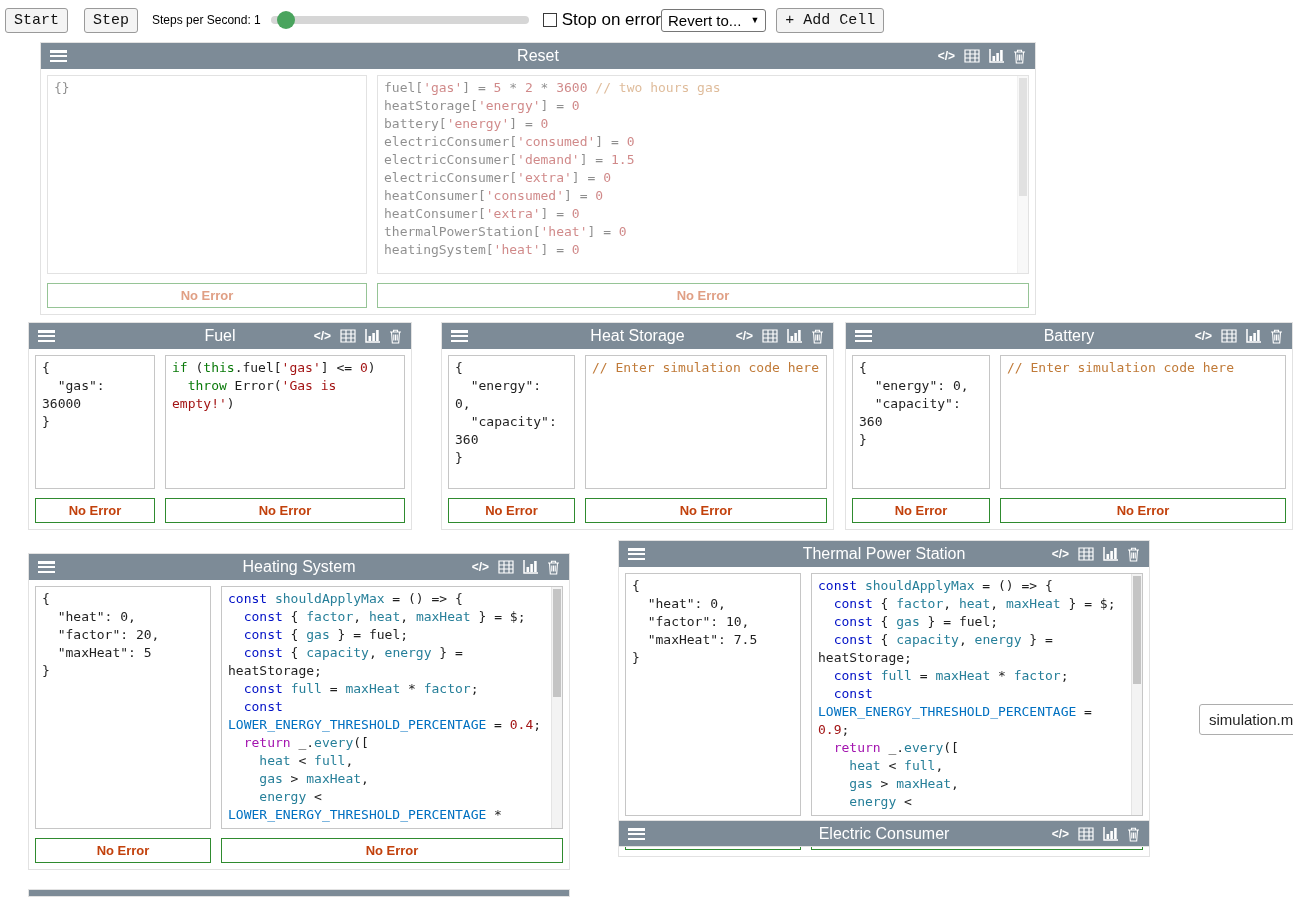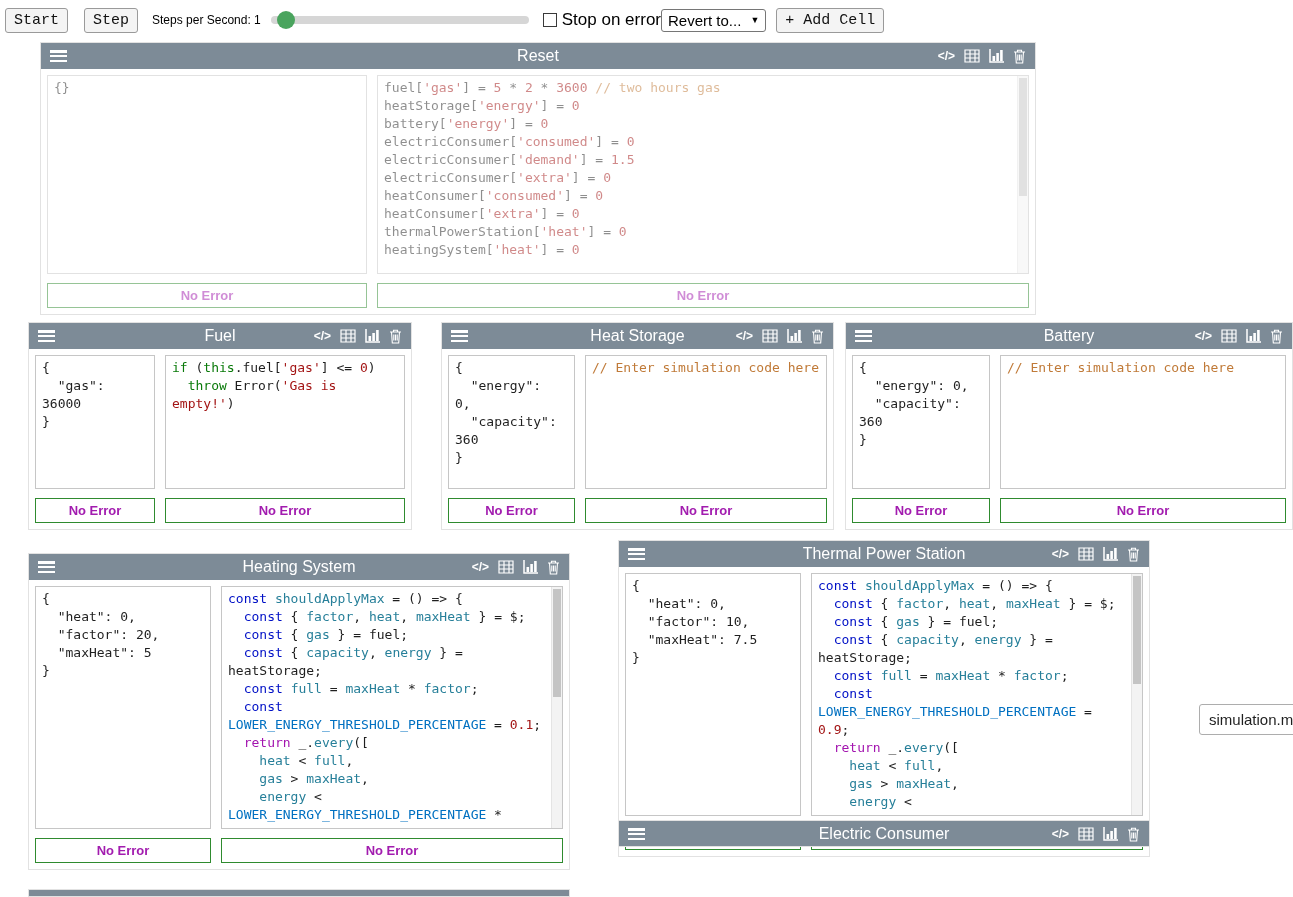--- a/index.html
+++ b/index.html
@@ -25,21 +25,21 @@
 .hicon{display:inline-flex;align-items:center;cursor:pointer}
 .hicon-code{color:#fff;font-weight:bold;font-size:12px;cursor:pointer;font-family:"Liberation Sans",sans-serif}
 .cell-grid{display:grid;grid-template-columns:var(--left) 1fr;grid-template-rows:1fr 25px;gap:9px 10px;padding:6px;height:calc(100% - 26px)}
 .faded{opacity:.5}
 .panel{border:1px solid #c6c6c6;background:#fff;font:13px/18px "DejaVu Sans Mono",monospace;padding:3px 6px;overflow:hidden;position:relative;color:#1f1f1f}
 .state{white-space:pre-wrap}
 .cl{white-space:pre-wrap}
 .has-scroll{padding-right:18px}
 .vscroll{position:absolute;top:0;right:0;bottom:0;width:11px;background:#f3f3f3;border-left:1px solid #e4e4e4}
 .vthumb{position:absolute;top:2px;left:1px;width:8px;background:#c4c4c4;display:block}
-.errbar{border:1px solid #2f8b2f;color:#a21caf;font-weight:bold;font-size:13px;line-height:23px;text-align:center;overflow:hidden;background:#fff}
+.errbar{border:1px solid #2f8b2f;color:#c2410c;font-weight:bold;font-size:13px;line-height:23px;text-align:center;overflow:hidden;background:#fff}
 .tk-p{color:#1f1f1f}
 .tk-kw{color:#0010c6}
 .tk-ret{color:#a314af}
 .tk-g{color:#0a7a0a}
 .tk-var{color:#267f99}
 .tk-const{color:#0070c1}
 .tk-num{color:#a31515}
 .tk-str{color:#a31515}
 .tk-cmt{color:#c07a38}
 #tooltip{position:absolute;left:1199px;top:704px;width:125px;padding:6px 9px;border:1px solid #adadad;border-radius:3px;background:#fff;font-size:15px;color:#1f1f1f;white-space:nowrap;overflow:hidden}
@@ -295,21 +295,21 @@
 }</div>
     <div class="panel has-scroll">
       <span class="vscroll">
           <span class="vthumb" style="height:45%"></span>
         </span>
     <div class="cl"><span class="tk-kw">const</span><span class="tk-p"> </span><span class="tk-var">shouldApplyMax</span><span class="tk-p"> = () =&gt; {</span></div>
         <div class="cl"><span class="tk-p">  </span><span class="tk-kw">const</span><span class="tk-p"> { </span><span class="tk-var">factor</span><span class="tk-p">, </span><span class="tk-var">heat</span><span class="tk-p">, </span><span class="tk-var">maxHeat</span><span class="tk-p"> } = $;</span></div>
         <div class="cl"><span class="tk-p">  </span><span class="tk-kw">const</span><span class="tk-p"> { </span><span class="tk-var">gas</span><span class="tk-p"> } = fuel;</span></div>
         <div class="cl"><span class="tk-p">  </span><span class="tk-kw">const</span><span class="tk-p"> { </span><span class="tk-var">capacity</span><span class="tk-p">, </span><span class="tk-var">energy</span><span class="tk-p"> } = heatStorage;</span></div>
         <div class="cl"><span class="tk-p">  </span><span class="tk-kw">const</span><span class="tk-p"> </span><span class="tk-var">full</span><span class="tk-p"> = </span><span class="tk-var">maxHeat</span><span class="tk-p"> * </span><span class="tk-var">factor</span><span class="tk-p">;</span></div>
-        <div class="cl"><span class="tk-p">  </span><span class="tk-kw">const</span><span class="tk-p"> </span><span class="tk-const">LOWER_ENERGY_THRESHOLD_PERCENTAGE</span><span class="tk-p"> = </span><span class="tk-num">0.1</span><span class="tk-p">;</span></div>
+        <div class="cl"><span class="tk-p">  </span><span class="tk-kw">const</span><span class="tk-p"> </span><span class="tk-const">LOWER_ENERGY_THRESHOLD_PERCENTAGE</span><span class="tk-p"> = </span><span class="tk-num">0.4</span><span class="tk-p">;</span></div>
         <div class="cl"><span class="tk-p">  </span><span class="tk-ret">return</span><span class="tk-p"> _.</span><span class="tk-var">every</span><span class="tk-p">([</span></div>
         <div class="cl"><span class="tk-p">    </span><span class="tk-var">heat</span><span class="tk-p"> &lt; </span><span class="tk-var">full</span><span class="tk-p">,</span></div>
         <div class="cl"><span class="tk-p">    </span><span class="tk-var">gas</span><span class="tk-p"> &gt; </span><span class="tk-var">maxHeat</span><span class="tk-p">,</span></div>
         <div class="cl"><span class="tk-p">    </span><span class="tk-var">energy</span><span class="tk-p"> &lt; </span><span class="tk-const">LOWER_ENERGY_THRESHOLD_PERCENTAGE</span><span class="tk-p"> *</span></div>
       </div>
     <div class="errbar">No Error</div>
     <div class="errbar">No Error</div>
   </div>
 </section>
 

